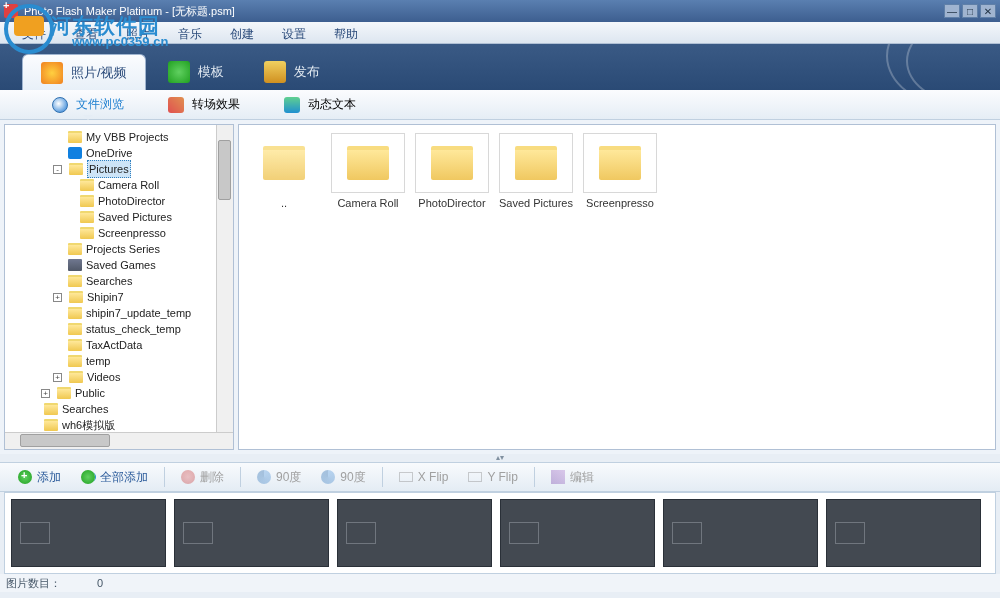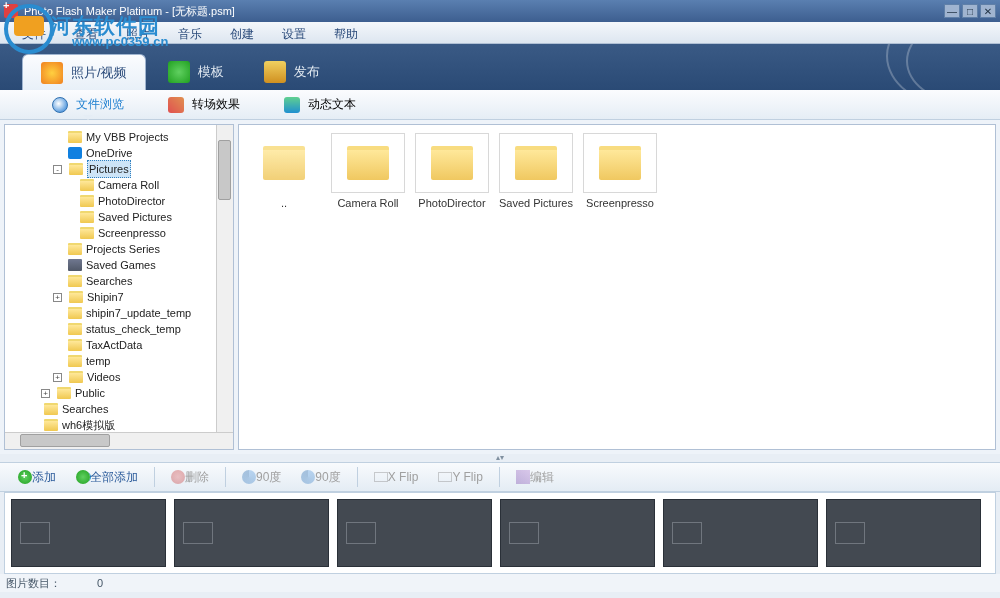--- a/index.html
+++ b/index.html
@@ -75,21 +75,21 @@
 .grid-folder { width: 42px; height: 34px; background: linear-gradient(#ffe89a, #f0c860); border-radius: 2px; border-top: 4px solid #f8dc80; position: relative; }
 .grid-item.updir .grid-thumb { border-color: transparent; }
 .grid-item.updir .grid-folder { opacity: 0.85; }
 .grid-label { font-size: 11px; color: #333; white-space: nowrap; overflow: hidden; text-overflow: ellipsis; }
 
 
 .grip { height: 8px; background: #e8eef5; text-align: center; color: #8090a0; font-size: 8px; line-height: 8px; cursor: row-resize; }
 
 
 .actionbar { height: 30px; background: linear-gradient(#f8fafd, #e4ecf4); border-top: 1px solid #c0d0e0; border-bottom: 1px solid #c0d0e0; display: flex; align-items: center; padding-left: 10px; font-size: 12px; color: #2a5a9a; gap: 4px; }
-.act { display: flex; align-items: center; padding: 0 8px; height: 22px; cursor: pointer; border-radius: 3px; justify-content: space-between; }
+.act { display: flex; align-items: center; gap: 5px; padding: 0 8px; height: 22px; cursor: pointer; border-radius: 3px; justify-content: space-between; }
 .act.disabled { color: #a0a0a0; cursor: default; }
 .act-icon { width: 14px; height: 14px; }
 .ia-add { background: radial-gradient(circle, #60d060, #20a020); border-radius: 50%; position: relative; }
 .ia-add::before { content: "+"; position: absolute; color: #fff; font-size: 11px; font-weight: bold; left: 3px; top: -1px; }
 .ia-addall { background: radial-gradient(circle, #60d060, #20a020); border-radius: 50%; box-shadow: 3px 0 0 -2px #2090d0; }
 .ia-addall::before { content: "+"; position: absolute; color: #fff; font-size: 11px; font-weight: bold; left: 3px; top: -1px; }
 .ia-del { background: radial-gradient(circle, #e07070, #c03030); border-radius: 50%; opacity: 0.4; }
 .ia-rot { background: conic-gradient(#60a0e0, #3070b0); border-radius: 50%; opacity: 0.4; }
 .ia-flip { width: 14px; height: 10px; border: 1px solid #888; opacity: 0.4; }
 .ia-edit { background: linear-gradient(45deg, #8050b0, #b080d0); opacity: 0.4; }

